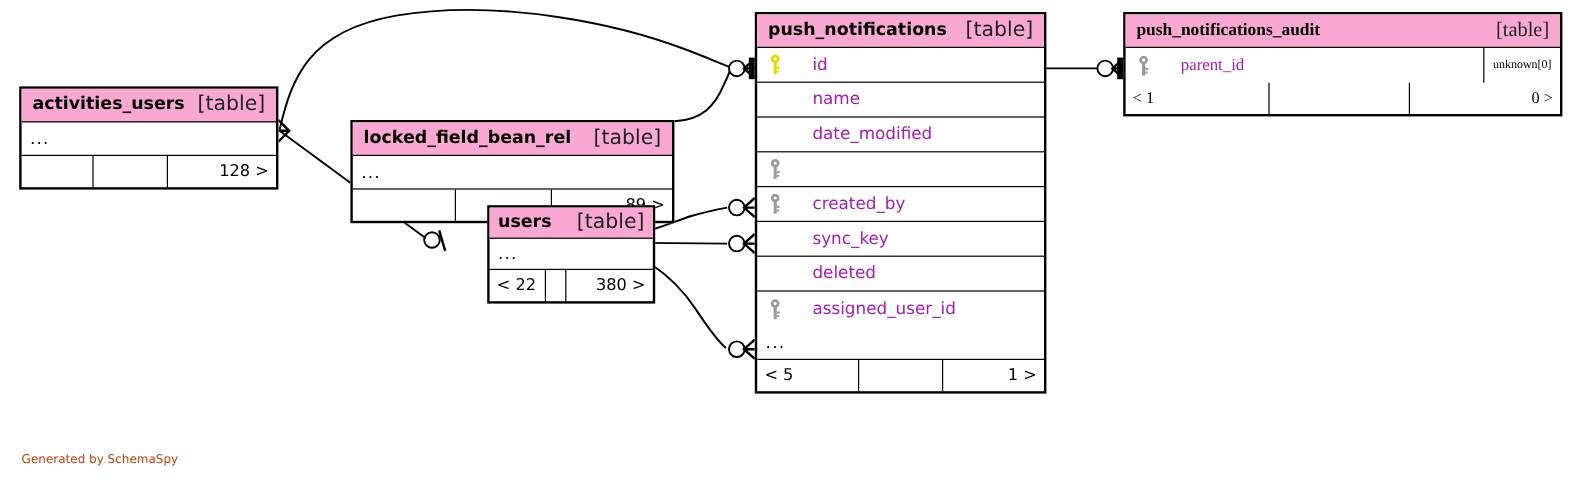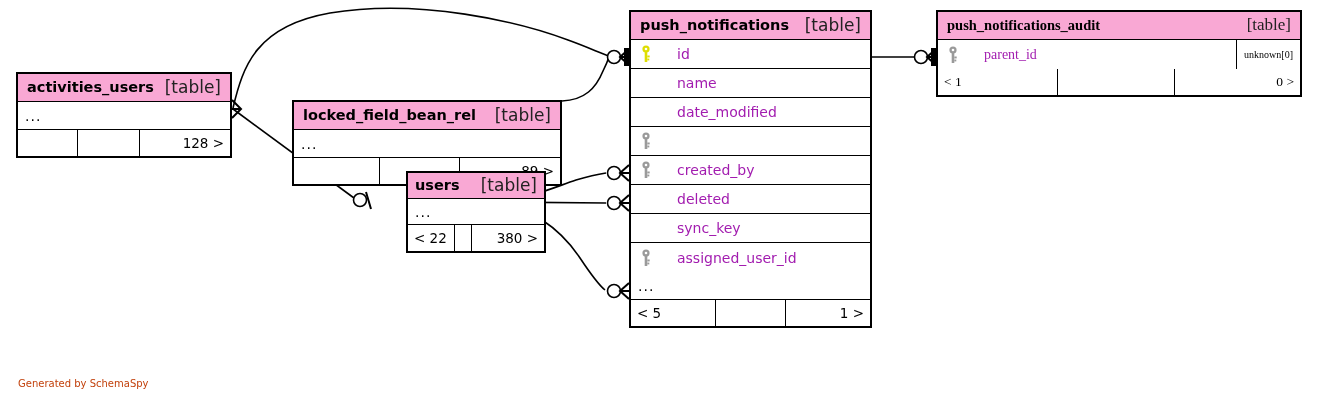--- a/index.html
+++ b/index.html
@@ -266,25 +266,25 @@
               <circle cx="6" cy="4" r="1.3" fill="#ffffff"></circle>
               <rect x="4.7" y="6" width="2.6" height="11" fill="#9a9a9a"></rect>
               <rect x="7.3" y="10.5" width="2.4" height="1.9" fill="#9a9a9a"></rect>
               <rect x="7.3" y="13.6" width="2.0" height="1.8" fill="#9a9a9a"></rect>
             </svg>
           </span>
           <span class="colname">created_by</span>
         </div>
         <div class="col-row">
           <span class="keycell"></span>
+          <span class="colname">sync_key</span>
+        </div>
+        <div class="col-row">
+          <span class="keycell"></span>
           <span class="colname">deleted</span>
-        </div>
-        <div class="col-row">
-          <span class="keycell"></span>
-          <span class="colname">sync_key</span>
         </div>
         <div class="col-row">
           <span class="keycell">
             <svg class="keyicon" width="12" height="18" viewBox="0 0 12 18" aria-hidden="true">
               <circle cx="6" cy="4" r="3.6" fill="#9a9a9a"></circle>
               <circle cx="6" cy="4" r="1.3" fill="#ffffff"></circle>
               <rect x="4.7" y="6" width="2.6" height="11" fill="#9a9a9a"></rect>
               <rect x="7.3" y="10.5" width="2.4" height="1.9" fill="#9a9a9a"></rect>
               <rect x="7.3" y="13.6" width="2.0" height="1.8" fill="#9a9a9a"></rect>
             </svg>

